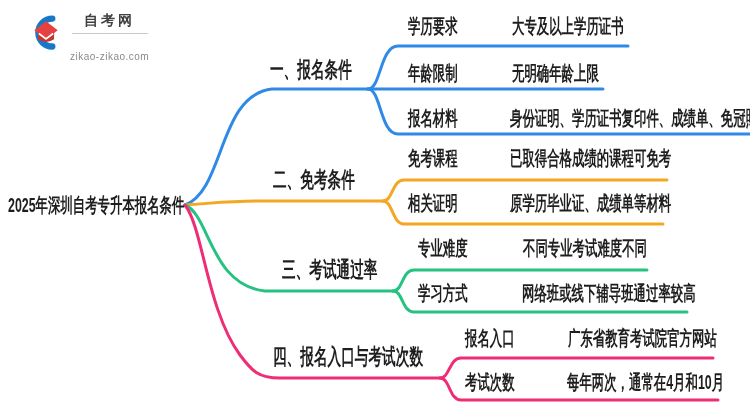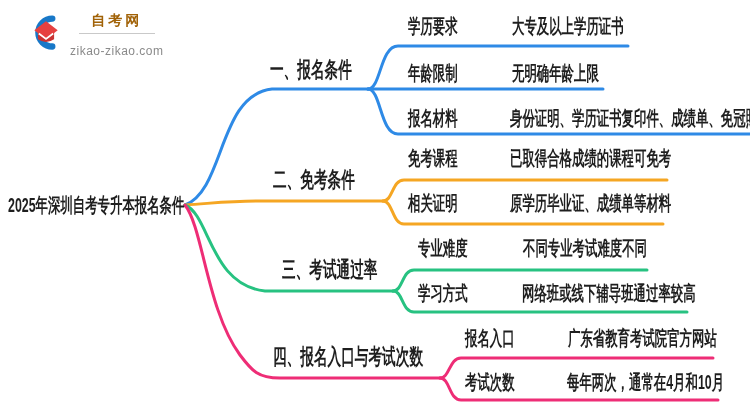--- a/index.html
+++ b/index.html
@@ -17,23 +17,23 @@
     position:absolute;white-space:nowrap;color:#1e1e1e;font-weight:600;
     transform:scaleX(0.62);transform-origin:0 50%;
   }
   .root-node{font-size:20px;line-height:26px;}
   .branch-label{font-size:22px;line-height:26px;}
   .row-label,.row-value{font-size:20px;line-height:24px;}
   
   .logo{position:absolute;left:28px;top:10px;display:flex;align-items:flex-start;}
   .logo-icon{width:36px;height:38px;margin-top:4px;}
   .logo-col{margin-left:6px;display:flex;flex-direction:column;align-items:center;}
-  .logo-name{font-size:14px;font-weight:700;color:#a16207;letter-spacing:3px;padding:2px 10px 3px 10px;}
+  .logo-name{font-size:14px;font-weight:700;color:#404040;letter-spacing:3px;padding:2px 10px 3px 10px;}
   .logo-divider{width:76px;height:1px;background:#c9c9c9;}
-  .logo-url{font-size:12px;color:#8a8a8a;margin-top:10px;letter-spacing:0.5px;}
+  .logo-url{font-size:10px;color:#8a8a8a;margin-top:17px;letter-spacing:0.5px;}
 </style>
 </head>
 <body>
 
 <div class="canvas">
 
   <svg class="links" viewBox="0 0 750 410">
 
     <path class="stroke-1" d="M 185 205 C 225 190 218 95 272 89 L 368 89"></path>
     <path class="stroke-1" d="M 368 89 C 381 89 380 46 398 46 L 628 46"></path>

